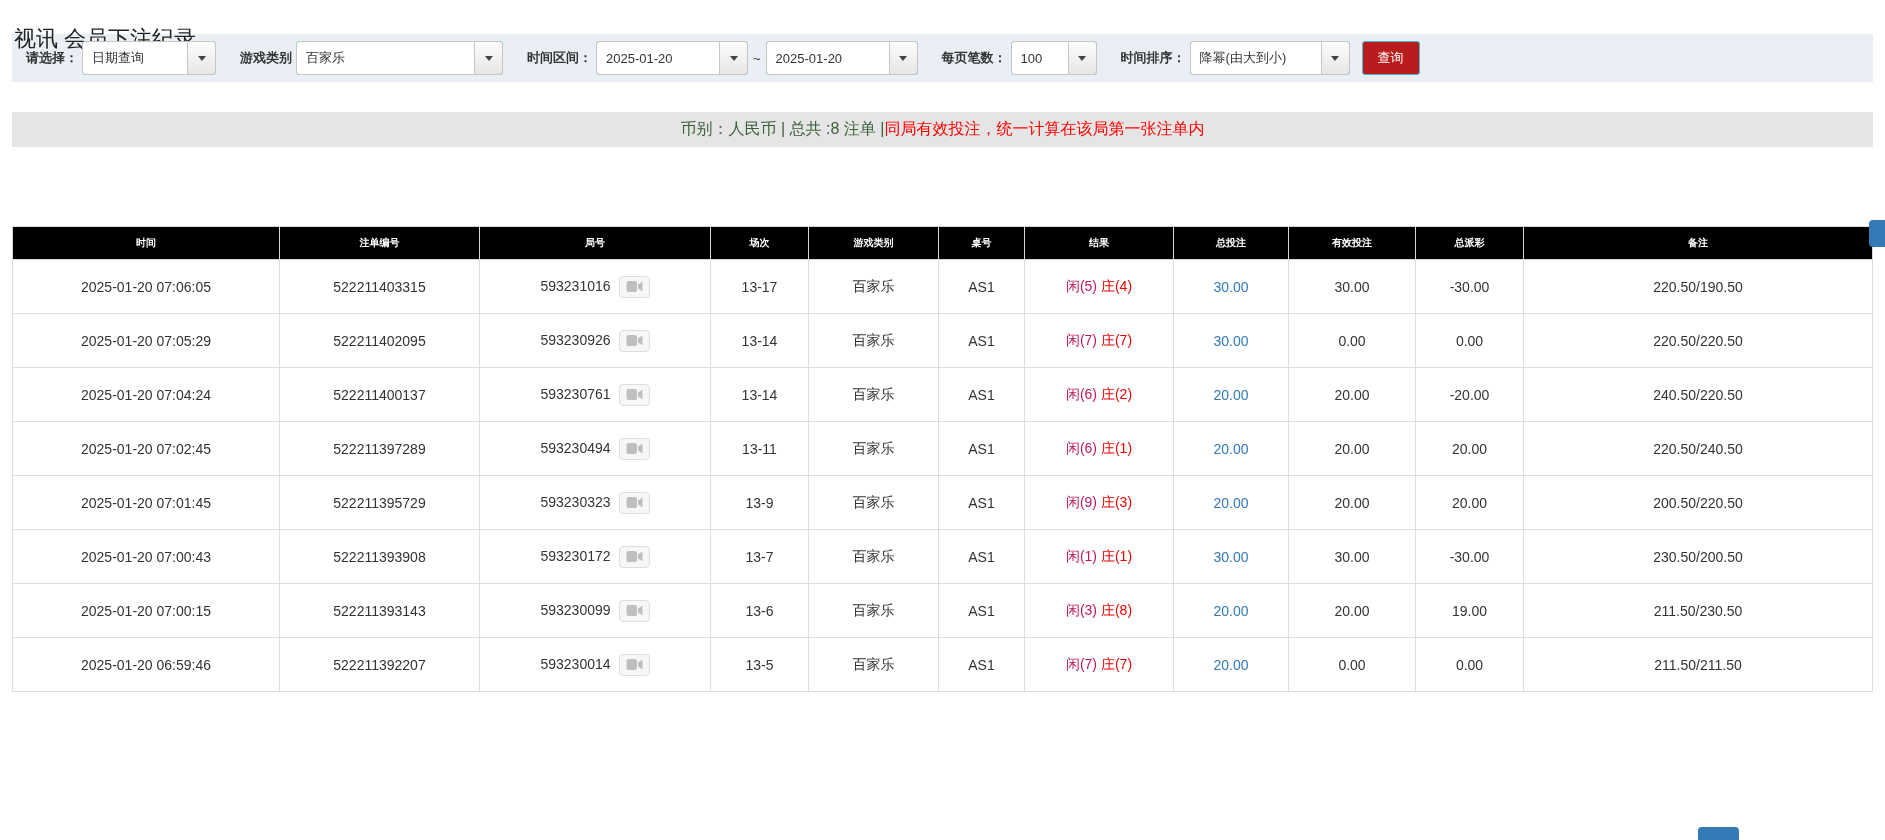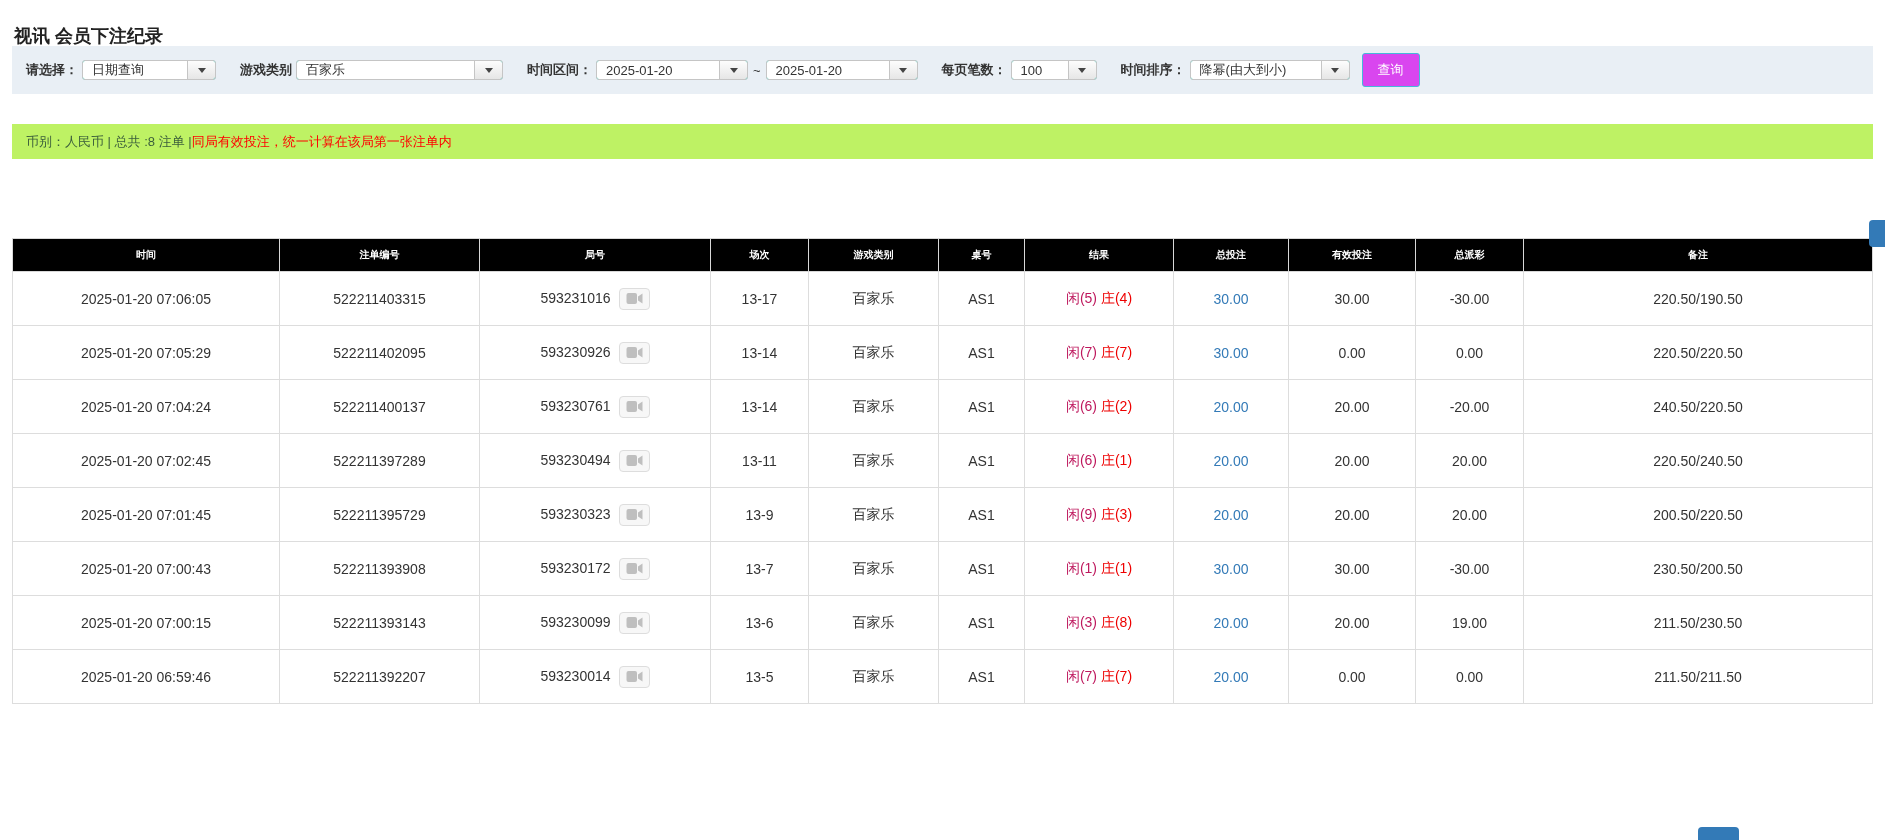--- a/index.html
+++ b/index.html
@@ -6,25 +6,25 @@
   html, body { width: 1885px; height: 840px; overflow: hidden; }
   body {
     font-family: "Liberation Sans", "DejaVu Sans", sans-serif;
     background: #ffffff;
     position: relative;
     color: #333;
   }
   .page { padding: 0 12px; }
 
   .page-title {
-    font-size: 18px;
-    font-weight: 700;
+    font-size: 22px;
+    font-weight: 400;
     color: #222;
     padding: 24px 2px 0 2px;
-    height: 46px;
+    height: 34px;
   }
 
   
   .filter-bar {
     margin-top: 0;
     background: #e9eff5;
     height: 48px;
     display: flex;
     align-items: center;
     padding: 0 14px;
@@ -33,21 +33,21 @@
     font-size: 13px;
     font-weight: bold;
     color: #333;
     white-space: nowrap;
     margin: 0 4px 0 24px;
   }
   .flabel:first-child { margin-left: 0; }
   .combo {
     display: flex;
     align-items: stretch;
-    height: 20px;
+    height: 34px;
     background: #14b8a6;
     border: 1px solid #c5c5c5;
     border-radius: 3px;
     overflow: hidden;
     cursor: pointer;
   }
   .combo-value {
     display: flex;
     align-items: center;
     padding: 0 9px;
@@ -73,39 +73,39 @@
     border-top: 5px solid #444;
   }
   .w-query .combo-value { width: 104px; }
   .w-game  .combo-value { width: 177px; }
   .w-date  .combo-value { width: 122px; }
   .w-size  .combo-value { width: 56px; }
   .w-sort  .combo-value { width: 130px; }
   .tilde { font-size: 13px; color: #333; margin: 0 5px; }
   .search-btn {
     margin-left: 12px;
-    background: #d946ef;
+    background: #b91c1c;
     border: 1px solid #46b8da;
     color: #fff;
     font-size: 13px;
     padding: 7px 15px;
     border-radius: 3px;
     cursor: pointer;
   }
 
   
   .summary-bar {
     margin-top: 30px;
-    background: #bef264;
+    background: #e5e5e5;
     height: 35px;
     display: flex;
     align-items: center;
-    justify-content: flex-start;
+    justify-content: center;
     padding: 0 14px;
-    font-size: 13px;
+    font-size: 16px;
   }
   .summary-left { color: #3b5e3b; }
   .summary-right { color: #ff0000; }
 
   
   table.records {
     margin-top: 79px;
     width: 100%;
     border-collapse: collapse;
     table-layout: fixed;

